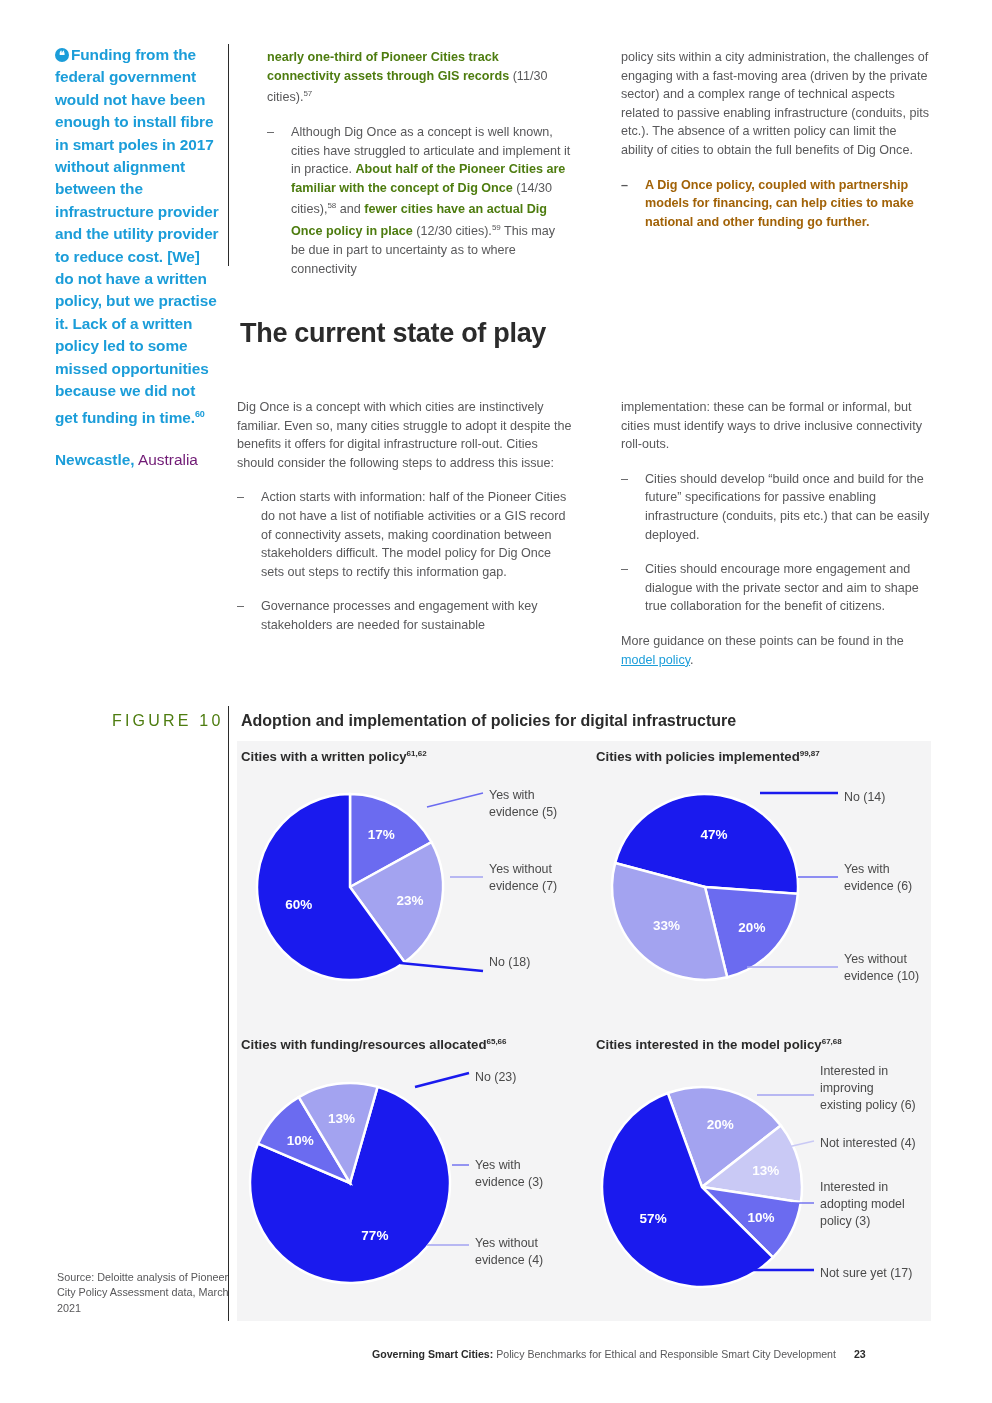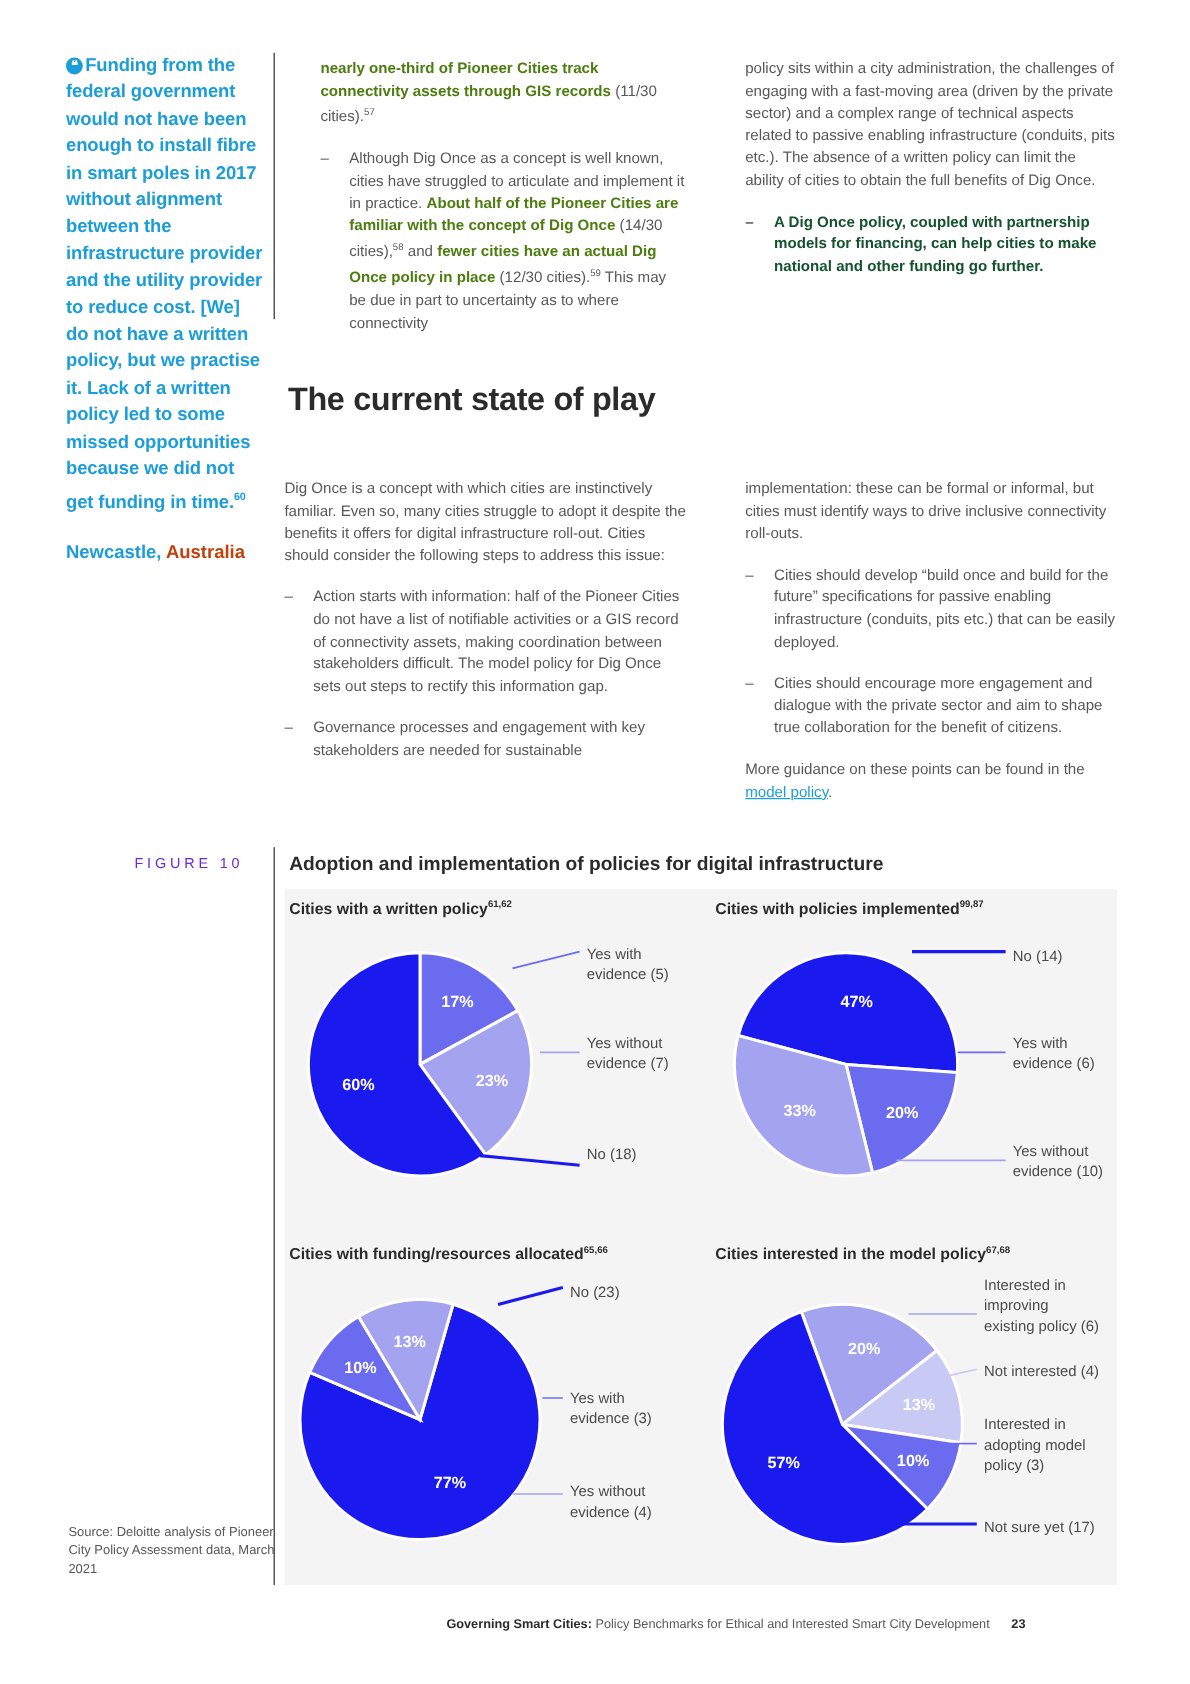--- a/index.html
+++ b/index.html
@@ -53,21 +53,21 @@
     vertical-align: super;
     font-weight: bold;
   }
   .quote-source {
     margin-top: 20px;
     font-size: 15.4px;
     line-height: 21px;
     color: #1b9dd9;
   }
   .quote-source b { font-weight: bold; }
-  .quote-source span { font-weight: bold; color:#c2410c; }
+  .quote-source span { font-weight: normal; color:#701a75; }
 
   
   .vrule {
     position: absolute;
     width: 1px;
     background: #2b2b2b;
   }
   .vrule-top { left: 228px; top: 44px; height: 222px; }
   .vrule-fig { left: 228px; top: 706px; height: 615px; }
 
@@ -90,21 +90,21 @@
     padding-left: 24px;
     margin: 0 0 16px 0;
   }
   .bullet::before {
     content: "–";
     position: absolute;
     left: 0;
     top: 0;
     color: #58585a;
   }
-  .bullet.strong { color: #14532d; font-weight: bold; }
+  .bullet.strong { color: #a16207; font-weight: bold; }
 
   
   .section-heading {
     position: absolute;
     left: 240px;
     top: 318px;
     font-size: 27px;
     font-weight: bold;
     color: #2b2b2b;
     letter-spacing: -0.3px;
@@ -116,23 +116,23 @@
   .link {
     color: #1b9dd9;
     text-decoration: underline;
   }
 
   
   .figure-label {
     position: absolute;
     left: 112px;
     top: 712px;
-    font-size: 12px;
+    font-size: 16px;
     letter-spacing: 3.2px;
-    color: #6d28d9;
+    color: #4d7c0f;
   }
   .figure-title {
     position: absolute;
     left: 241px;
     top: 712px;
     font-size: 16px;
     font-weight: bold;
     color: #2b2b2b;
   }
   .figure-panel {
@@ -317,15 +317,15 @@
           <text x="228" y="153" fill="#4a4a4a" font-size="12.4" font-family="&quot;Liberation Sans&quot;, sans-serif">adopting model</text>
           <text x="228" y="170" fill="#4a4a4a" font-size="12.4" font-family="&quot;Liberation Sans&quot;, sans-serif">policy (3)</text>
           <polyline points="160,215 222,215" fill="none" stroke="#1a1aee" stroke-width="2.6"></polyline>
           <text x="228" y="222" fill="#4a4a4a" font-size="12.4" font-family="&quot;Liberation Sans&quot;, sans-serif">Not sure yet (17)</text>
         </svg>
       </div>
   </div>
 
   <div class="source-note">Source: Deloitte analysis of Pioneer City Policy Assessment data, March 2021</div>
 
-  <div class="footer"><b>Governing Smart Cities:</b><span> Policy Benchmarks for Ethical and Interested Smart City Development</span><span class="pageno">23</span></div>
+  <div class="footer"><b>Governing Smart Cities:</b><span> Policy Benchmarks for Ethical and Responsible Smart City Development</span><span class="pageno">23</span></div>
 
 </div>
 
 </body></html>

